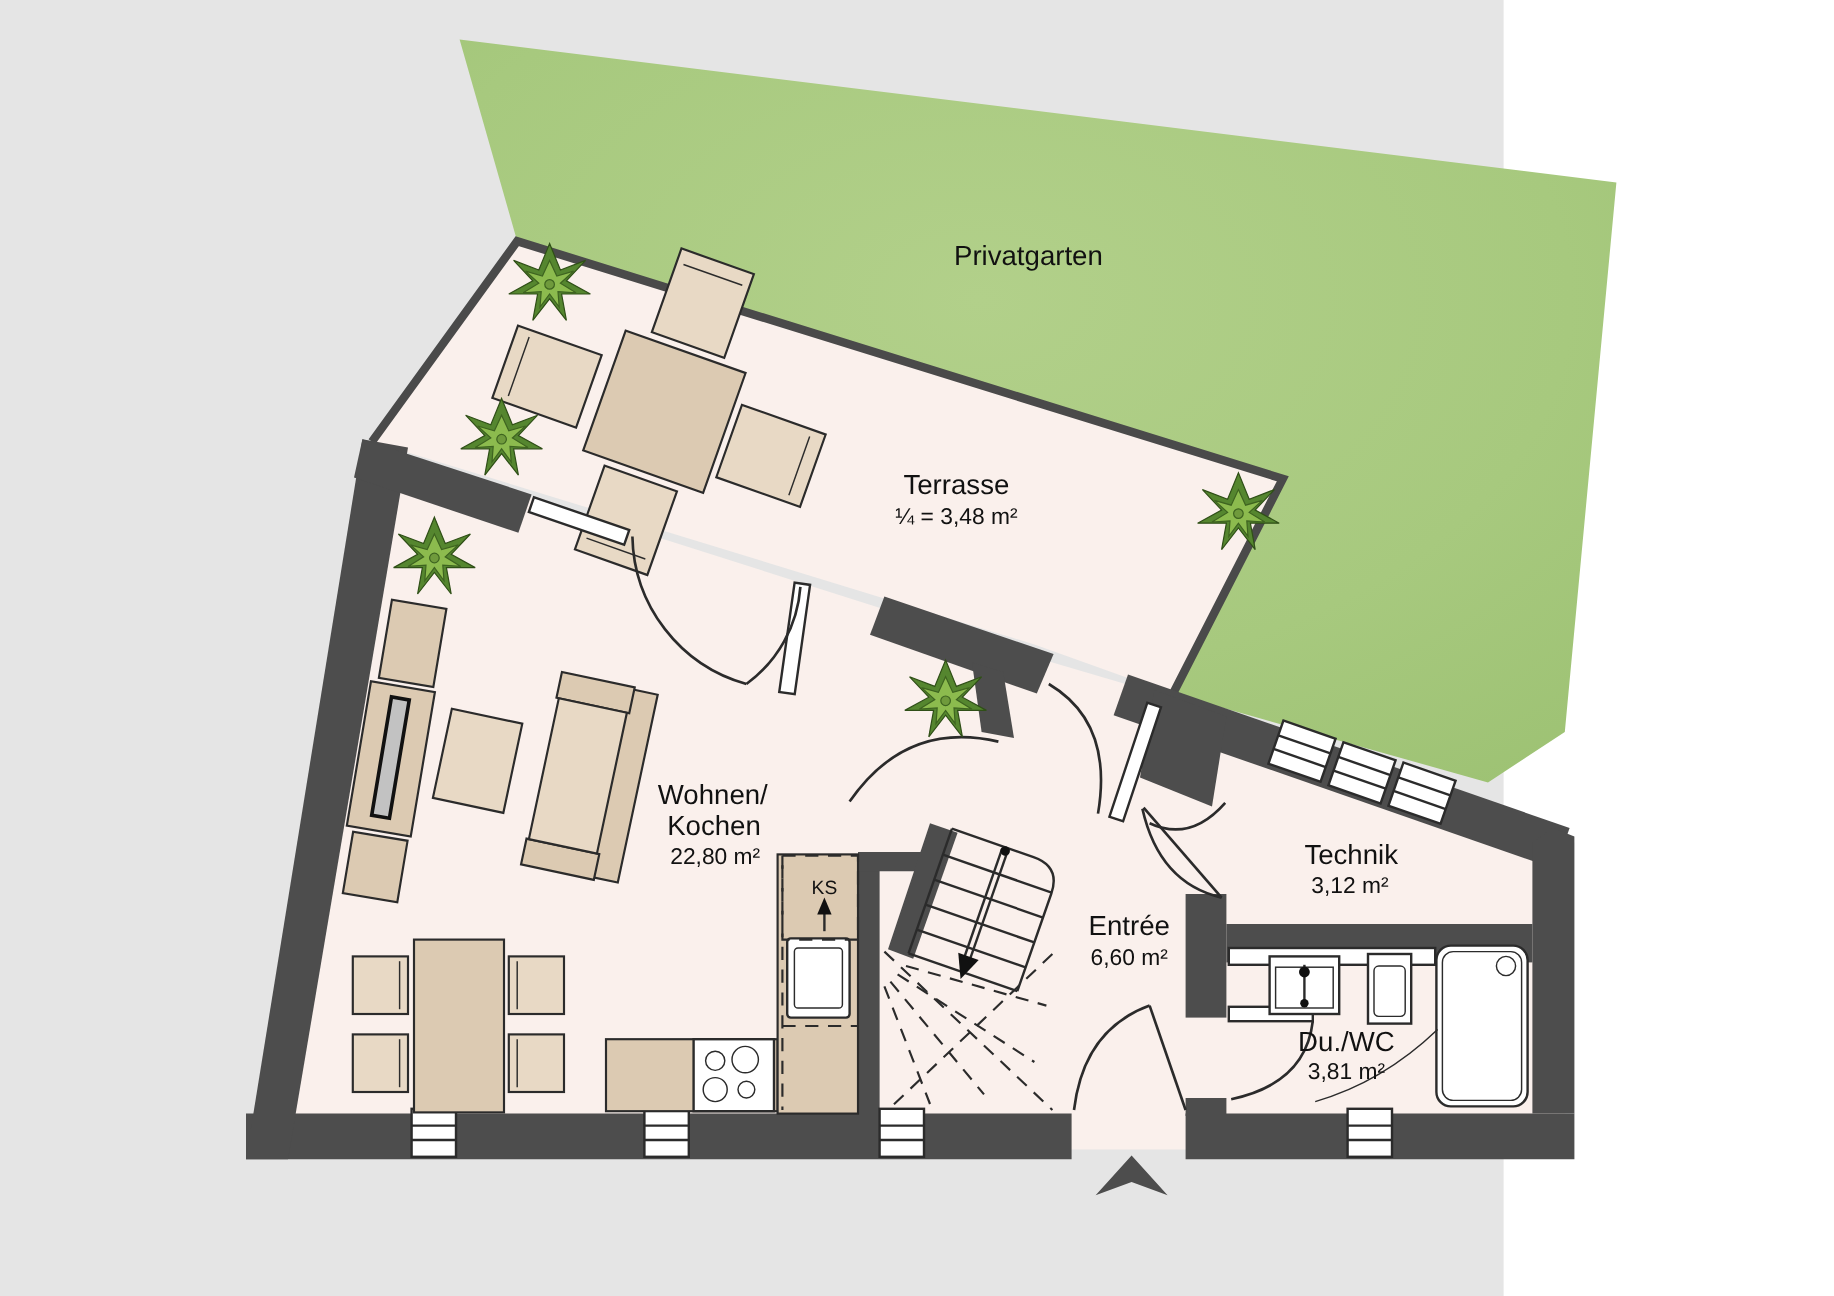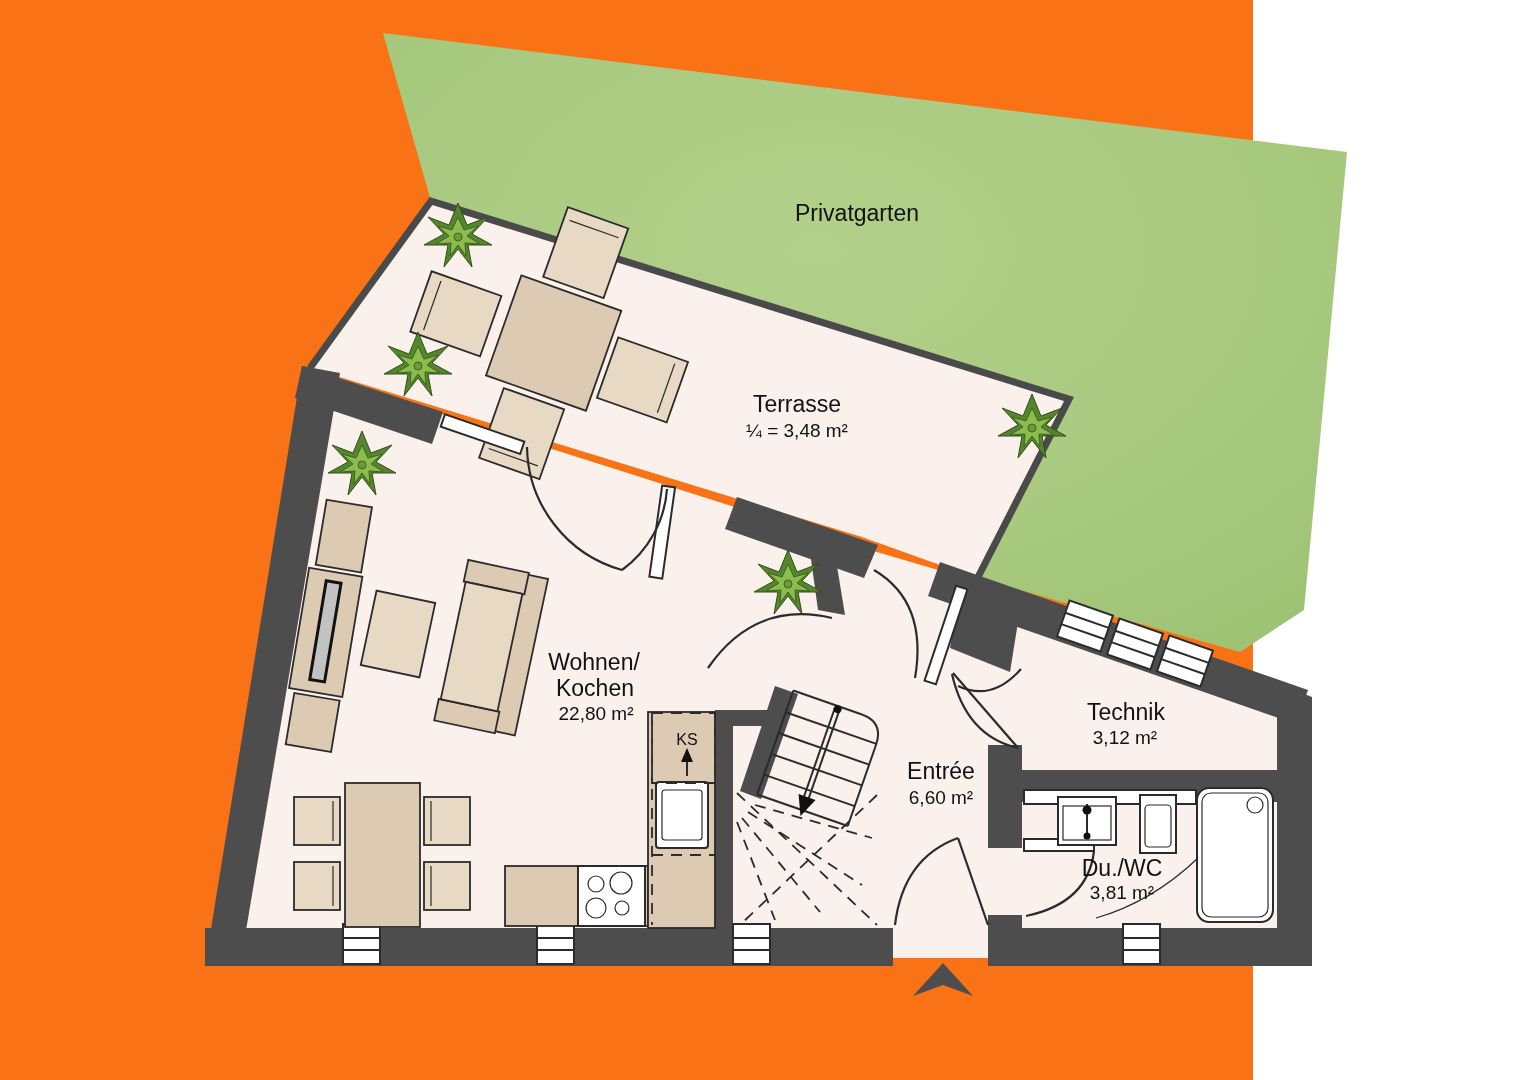--- a/index.html
+++ b/index.html
@@ -1,16 +1,16 @@
 <!DOCTYPE html>
 <html style="--garden: #a7c97e; --floor: #faf0ec; --wall: #4d4d4d; --furniture: #dccab2; --furniture-light: #e8d9c5; --outline: #2b2b2b; --plant-dark: #55862f; --plant-light: #8cbb4e;"><head>
 <meta charset="utf-8">
 <style>
   html,body{margin:0;padding:0;background:#ffffff;}
-  .stage{width:1253px;height:1080px;position:relative;background:#f97316;font-family:"Liberation Sans",sans-serif;}
+  .stage{width:1253px;height:1080px;position:relative;background:#e5e5e5;font-family:"Liberation Sans",sans-serif;}
   svg{display:block;}
   .garden{fill:var(--garden,#a7c97e);}
   .floor{fill:var(--floor,#faf0ec);}
   .wall{fill:var(--wall,#4d4d4d);}
   .furn{fill:var(--furniture,#dccab2);stroke:var(--outline,#2b2b2b);stroke-width:1.8;}
   .furnl{fill:var(--furniture-light,#e8d9c5);stroke:var(--outline,#2b2b2b);stroke-width:1.8;}
   .wht{fill:#ffffff;stroke:var(--outline,#2b2b2b);stroke-width:2;}
   .ln{stroke:var(--outline,#2b2b2b);stroke-width:2;fill:none;}
   .thin{stroke:var(--outline,#2b2b2b);stroke-width:1.2;fill:none;}
   .arc{stroke:var(--outline,#2b2b2b);stroke-width:2.2;fill:none;}

